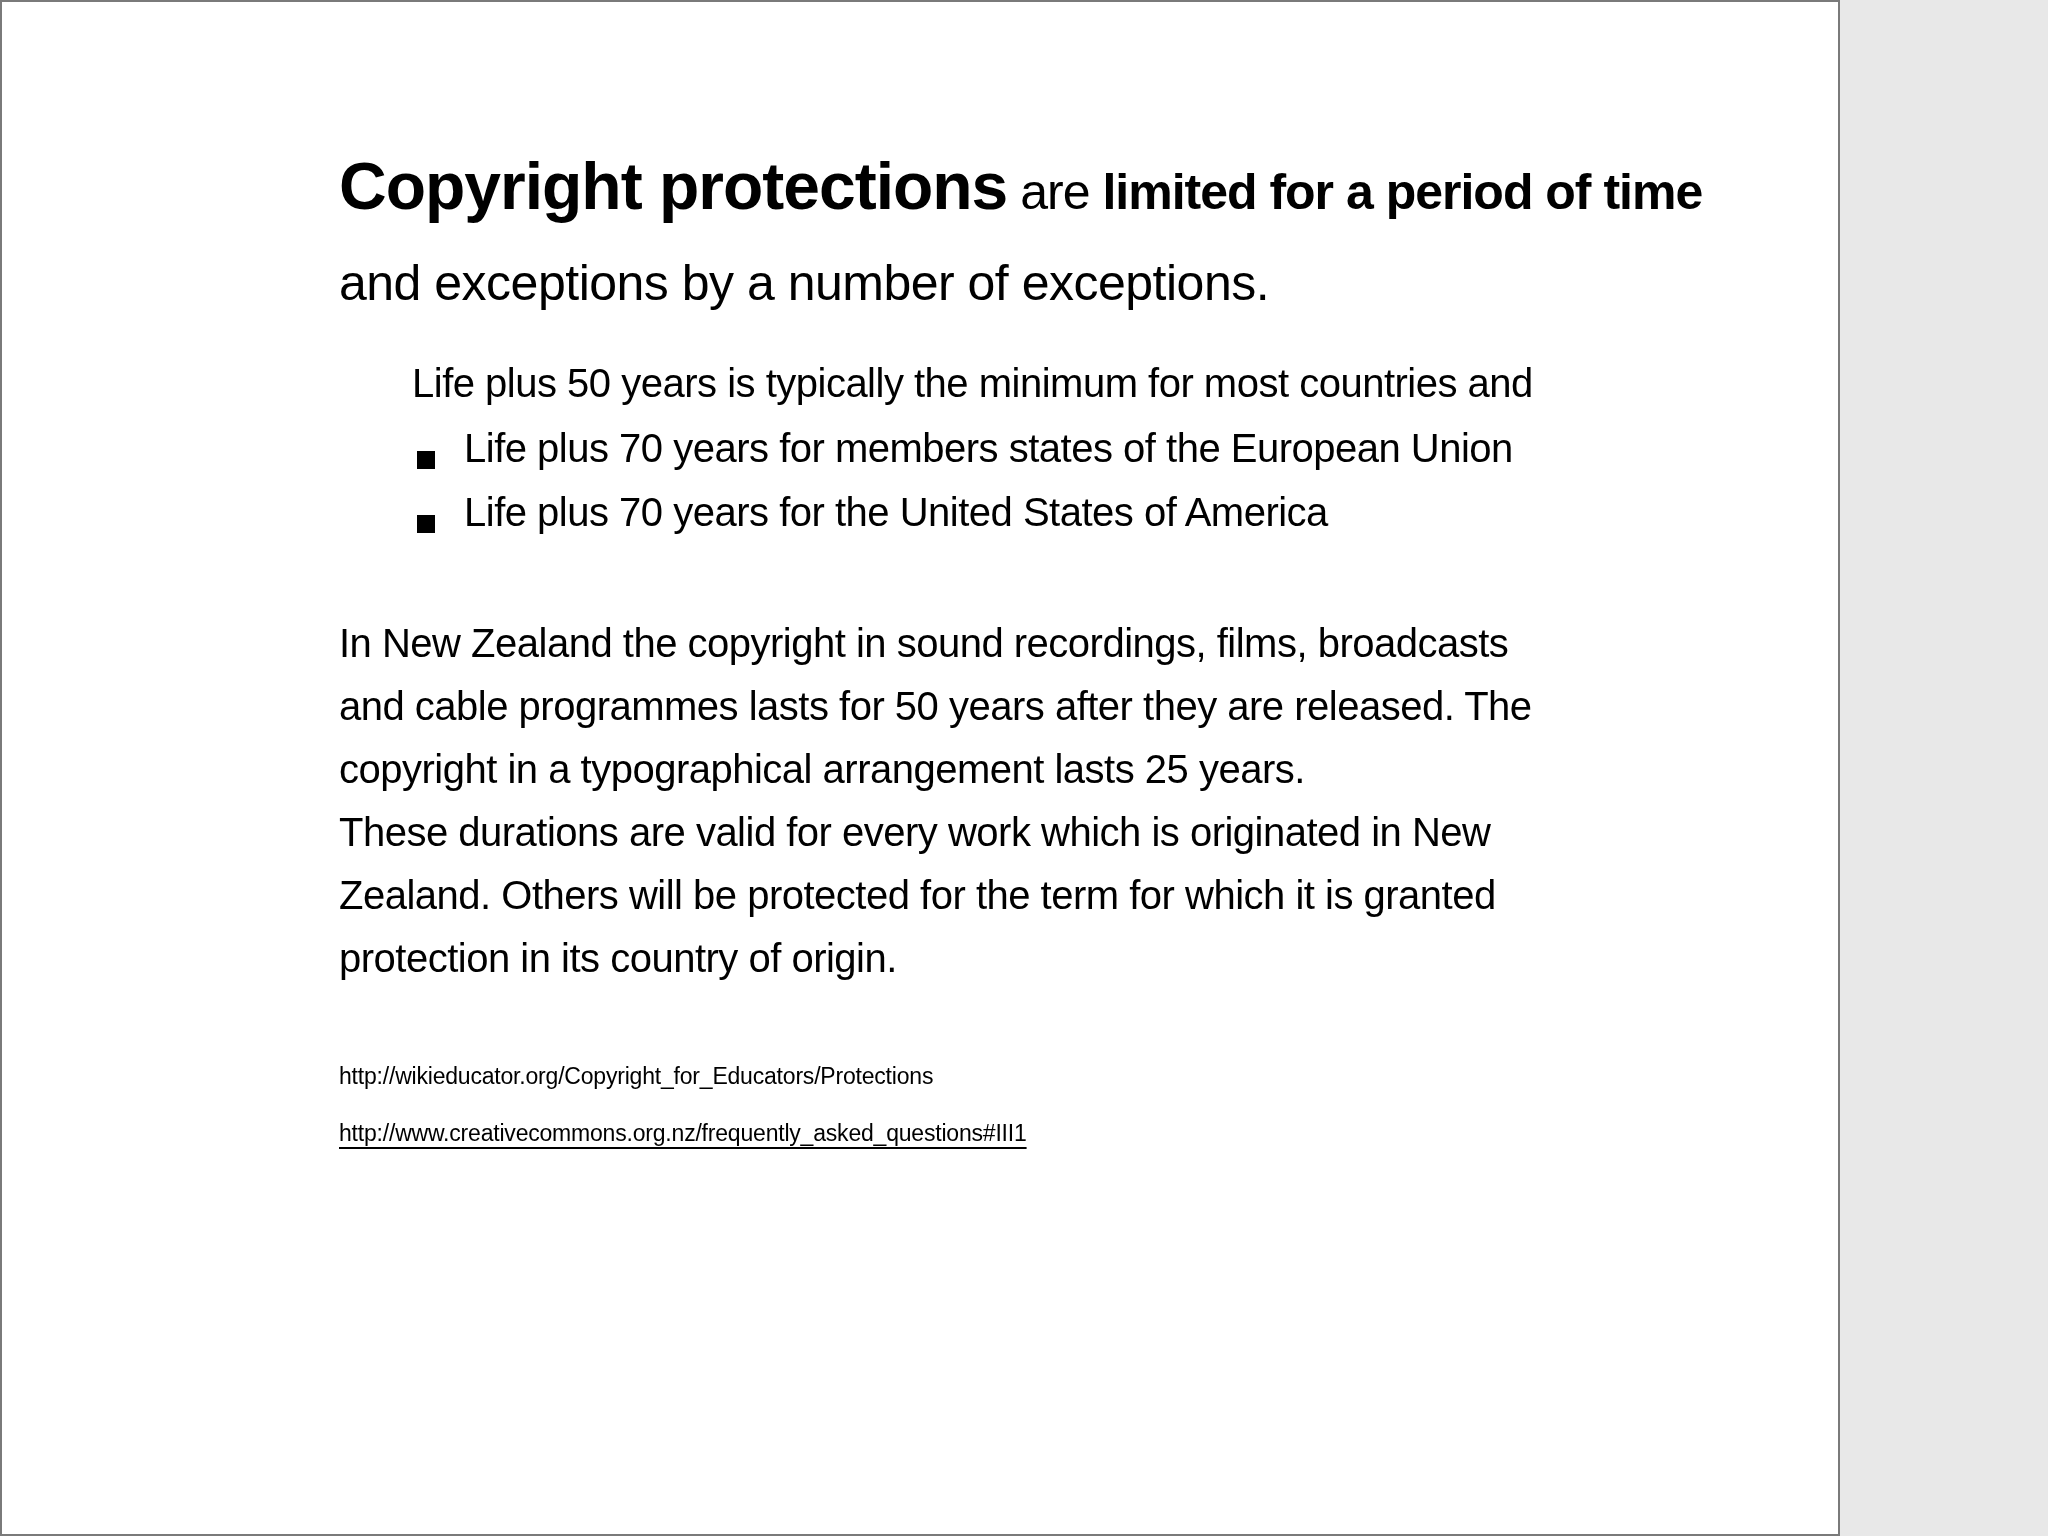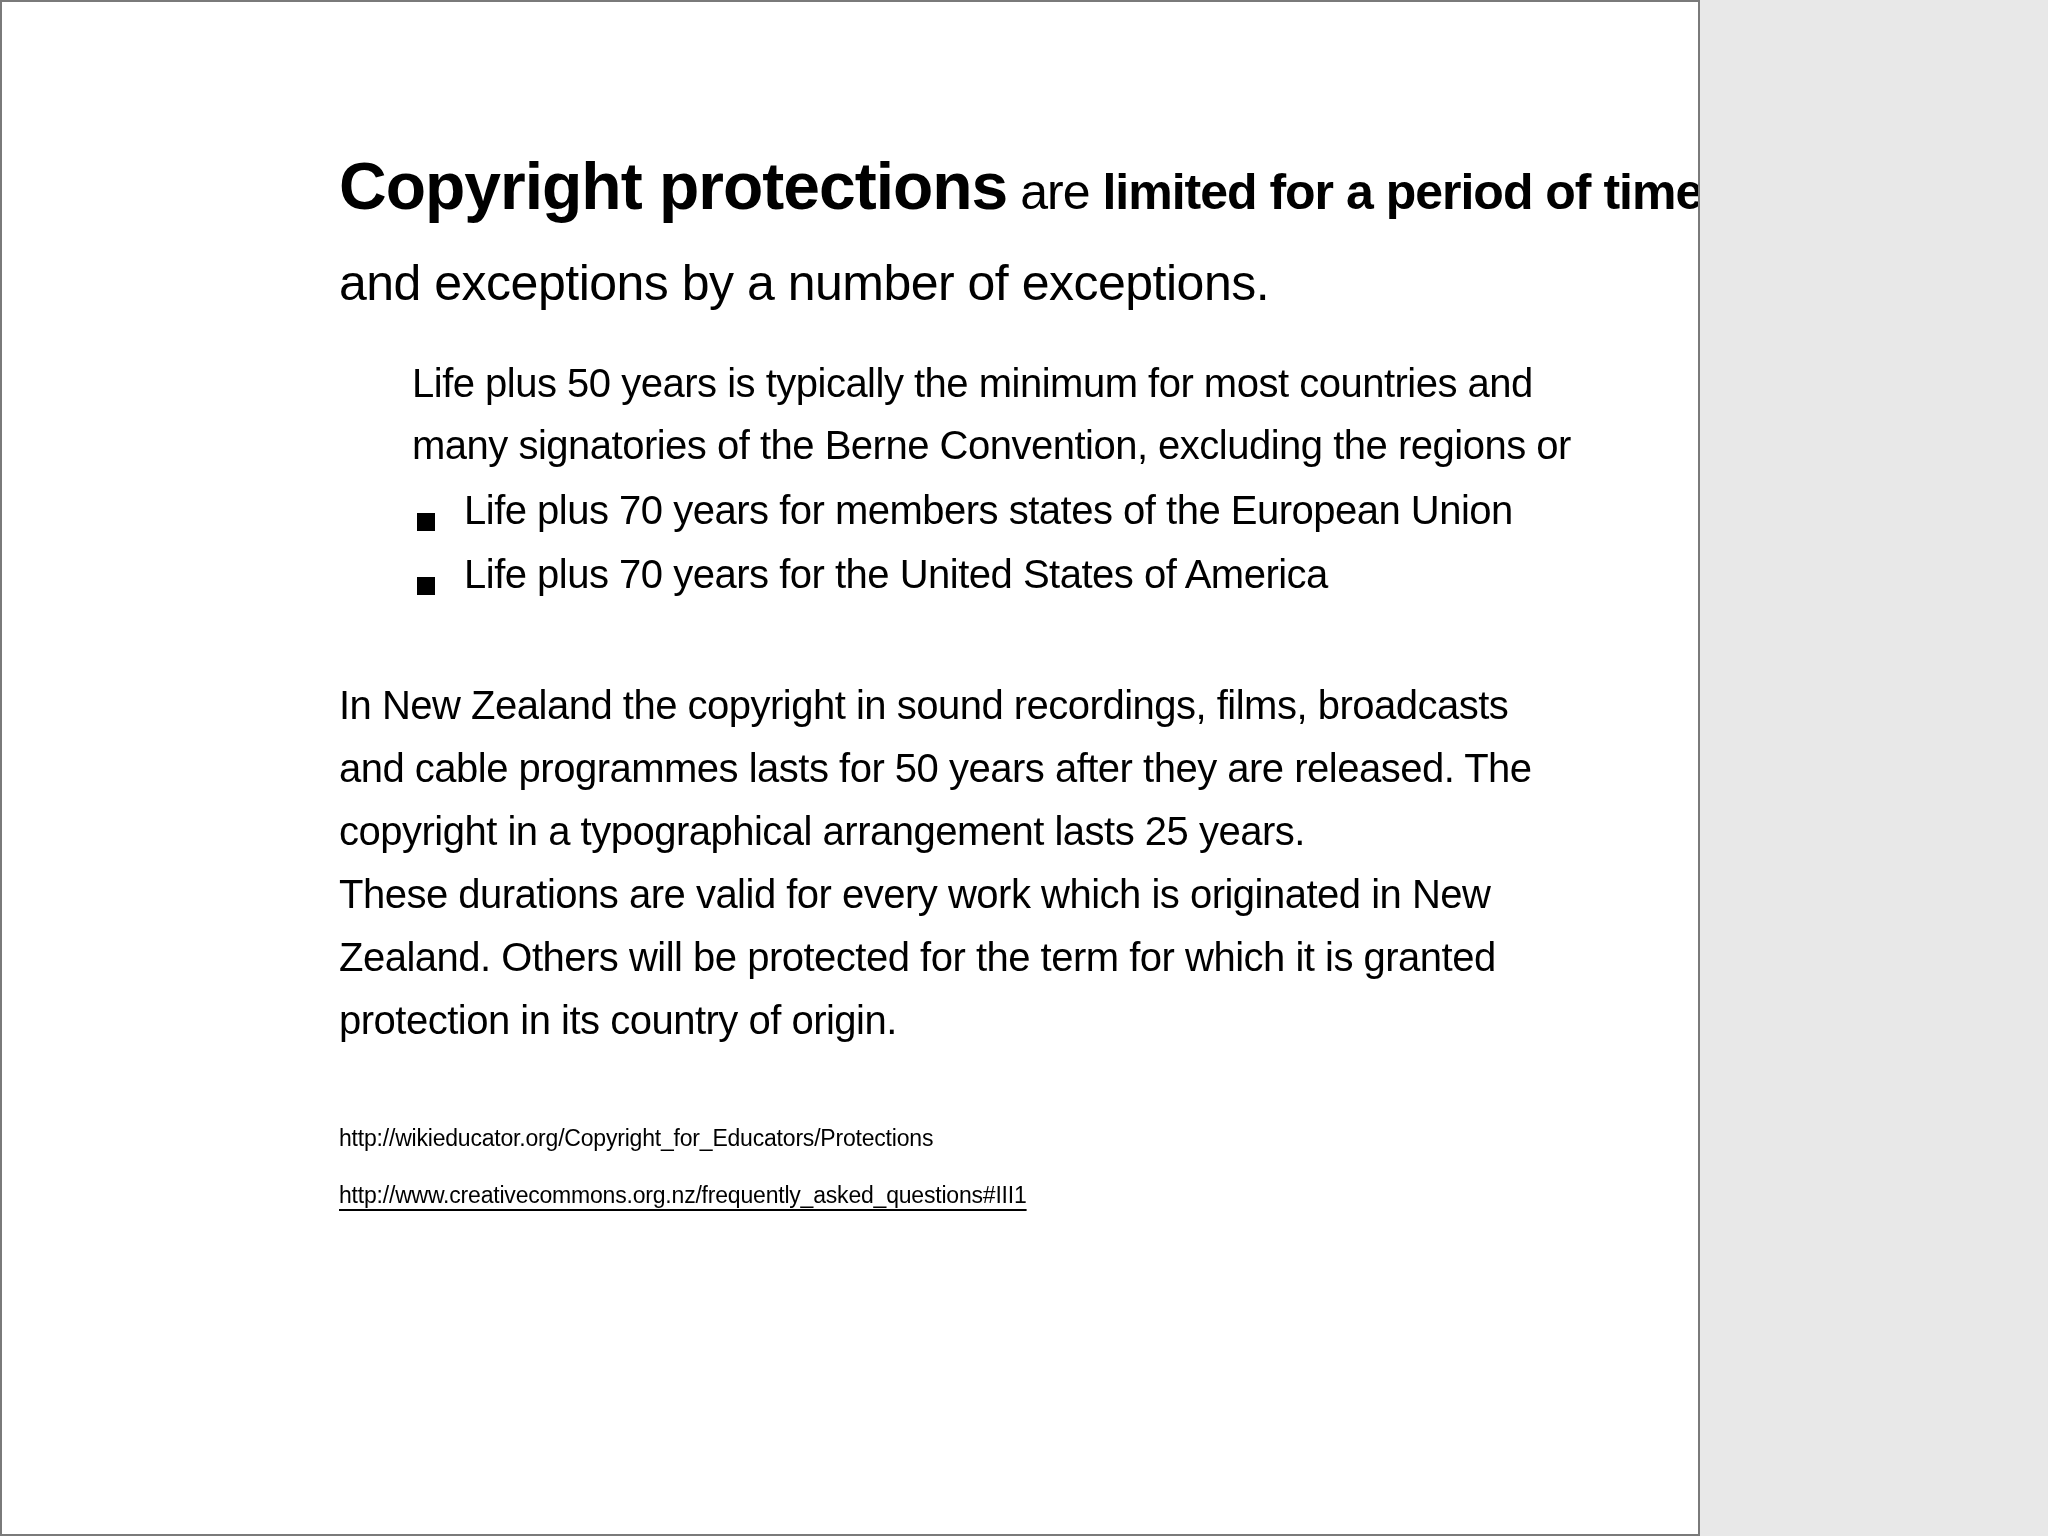--- a/index.html
+++ b/index.html
@@ -1,19 +1,19 @@
 <!DOCTYPE html>
 <html><head>
 <meta charset="utf-8">
 <style>
   html, body { margin: 0; padding: 0; background: #e8e8e8; }
 
   .canvas {
     position: relative;
-    width: 1700px;
+    width: 1840px;
     height: 1536px;
     box-sizing: border-box;
     background: #ffffff;
     border: 2px solid #7a7a7a;
     font-family: "Liberation Sans", "DejaVu Sans", sans-serif;
     color: #000000;
     overflow: hidden;
   }
 
   .content {
@@ -120,21 +120,20 @@
 
     <div>
       <div class="title-line1">
         <span class="title-emphasis">Copyright protections</span><span class="title-mid"> are </span><span class="title-mid-bold">limited for a period of time</span>
       </div>
       <div class="title-line2">and exceptions by a number of exceptions.</div>
     </div>
 
     <div class="intro">
       <div class="line">Life plus 50 years is typically the minimum for most countries and</div>
-      <div class="line">many signatories of the Berne Convention, excluding the regions or</div>
     </div>
 
     <div class="bullets">
       <div class="bullet-item">
         <span class="bullet-marker"></span>
         <span>Life plus 70 years for members states of the European Union</span>
       </div>
       <div class="bullet-item">
         <span class="bullet-marker"></span>
         <span>Life plus 70 years for the United States of America</span>

